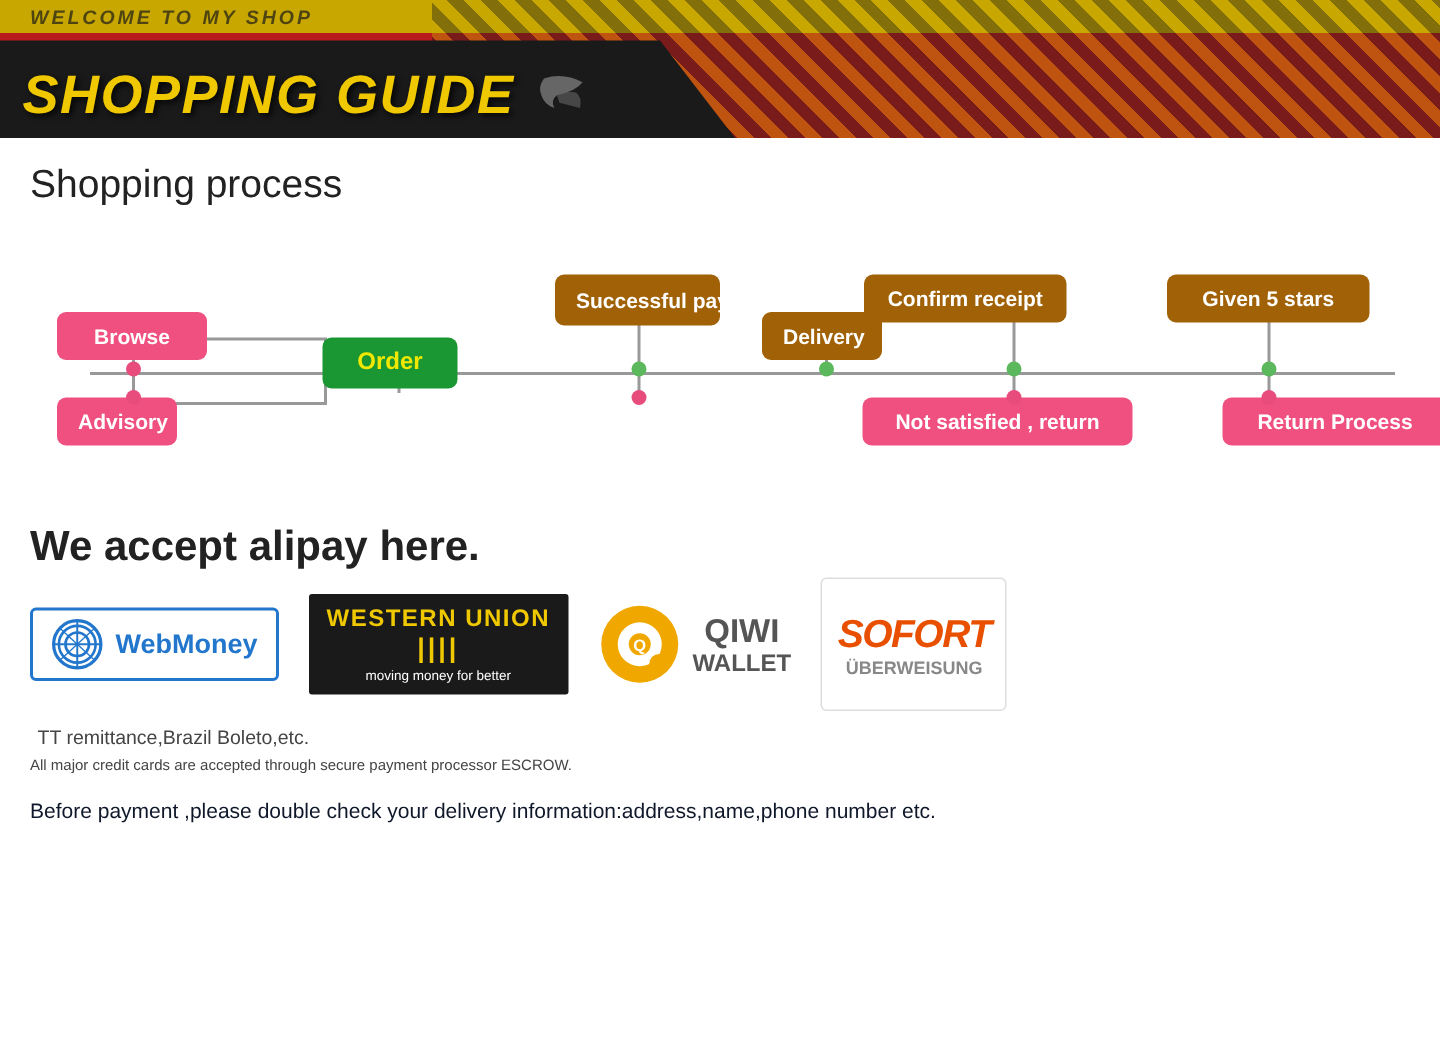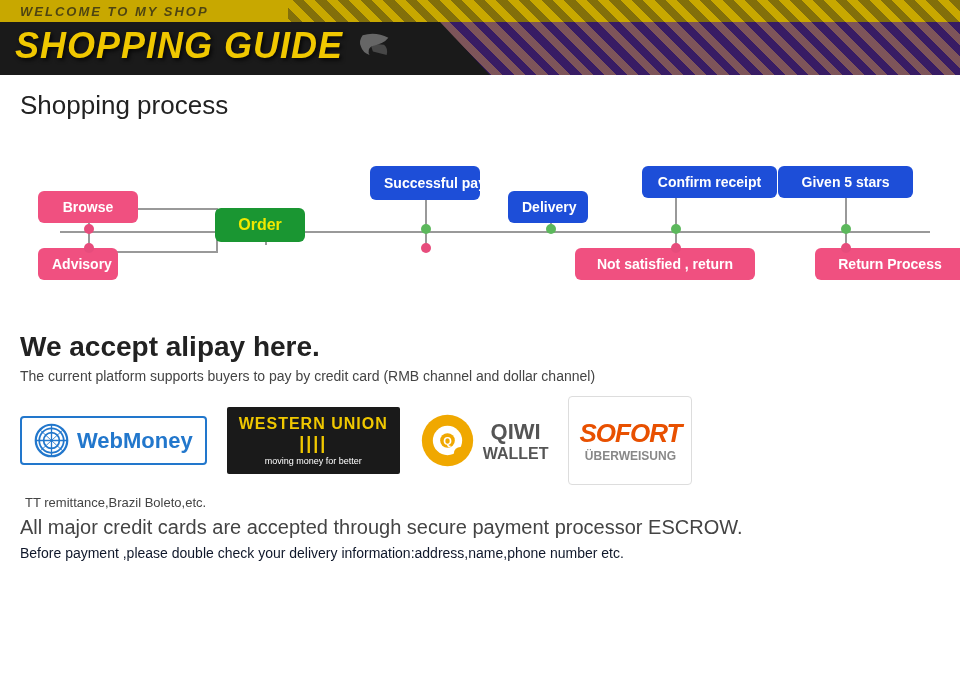--- a/index.html
+++ b/index.html
@@ -1,22 +1,22 @@
 <!DOCTYPE html>
 <html><head>
   <meta charset="utf-8">
   <style>
     * { margin: 0; padding: 0; box-sizing: border-box; }
     body { width: 960px; height: 692px; font-family: Arial, sans-serif; background: #fff; overflow: hidden; }
 
     
     .header {
       width: 100%;
-      height: 75px;
-      background: #4c1d95;
+      height: 92px;
+      background: #b91c1c;
       position: relative;
       overflow: hidden;
       display: flex;
       align-items: center;
     }
     .header-bg-pattern {
       position: absolute;
       top: 0; right: 0; bottom: 0;
       width: 70%;
       background: repeating-linear-gradient(
@@ -110,21 +110,21 @@
       height: 10px;
       border-radius: 50%;
       background: #e74c7c;
       position: absolute;
     }
     .node-dot.green { background: #5cb85c; }
 
     
     .pink { background: #f05080; }
     
-    .green-box { background: #1d4ed8; text-align: center; }
+    .green-box { background: #a16207; text-align: center; }
     
     .outline-box {
       background: #fff;
       color: #555;
       border: 1px solid #ccc;
       font-size: 13px;
     }
     
     .dark-green { background: #1a9632; color: #f0e800; }
 
@@ -162,21 +162,21 @@
       border: 2px solid #2277cc;
       border-radius: 4px;
       padding: 5px 12px;
     }
     .webmoney-icon {
       width: 35px;
       height: 35px;
     }
     .webmoney-text {
       color: #2277cc;
-      font-size: 22px;
+      font-size: 18px;
       font-weight: bold;
     }
 
     
     .western-union-logo {
       background: #1a1a1a;
       padding: 8px 12px;
       border-radius: 2px;
       text-align: center;
     }
@@ -208,21 +208,21 @@
     .sofort-logo {
       background: #fff;
       border: 1px solid #ddd;
       padding: 21px 10px;
       border-radius: 4px;
     }
     .sofort-text .line1 { font-size: 22px; font-weight: 900; color: #e85000; display: block; font-style: italic; }
     .sofort-text .line2 { font-size: 11px; color: #888; display: block; text-align: center; }
 
     .payment-note { font-size: 13px; color: #444; margin-bottom: 6px; margin-left: 5px; }
-    .payment-body { font-size: 20px; color: #444; margin-bottom: 6px; }
+    .payment-body { font-size: 10px; color: #444; margin-bottom: 16px; }
     .payment-warning { font-size: 14px; color: #0f172a; }
   </style>
 </head>
 <body>
 
 <div class="header">
   <div class="header-yellow-bar">
     <span>WELCOME TO MY SHOP</span>
   </div>
   <div class="header-bg-pattern"></div>
@@ -294,21 +294,21 @@
 
 
     <div style="position:absolute; left:350px; top:30px;">
       <div class="node-box green-box" style="width:110px; line-height:1.3;">Successful payment</div>
     </div>
 
     <div style="position:absolute; left:488px; top:55px;">
       <div class="node-box green-box" style="width:80px;">Delivery</div>
     </div>
 
-    <div style="position:absolute; left:622px; top:30px;">
+    <div style="position:absolute; left:556px; top:30px;">
       <div class="node-box green-box" style="width:135px;">Confirm receipt</div>
     </div>
 
     <div style="position:absolute; left:555px; top:112px;">
       <div class="node-box pink" style="width:180px;">Not satisfied , return</div>
     </div>
 
     <div style="position:absolute; left:758px; top:30px;">
       <div class="node-box green-box" style="width:135px;">Given 5 stars</div>
     </div>
@@ -318,21 +318,20 @@
     </div>
 
     <div class="node-dot" style="left:64px; top:107px;"></div>
     <div class="node-dot" style="left:401px; top:107px;"></div>
     <div class="node-dot" style="left:651px; top:107px;"></div>
     <div class="node-dot" style="left:821px; top:107px;"></div>
   </div>
 
   <div class="payment-section">
     <h2 class="payment-title">We accept alipay here.</h2>
-    <p class="payment-desc">The current platform supports buyers to pay by credit card (RMB channel and dollar channel)</p>
 
     <div class="payment-logos">
 
       <div class="webmoney-logo">
         <svg class="webmoney-icon" viewBox="0 0 40 40">
           <circle cx="20" cy="20" r="18" fill="none" stroke="#2277cc" stroke-width="2.5"></circle>
           <circle cx="20" cy="20" r="14" fill="none" stroke="#2277cc" stroke-width="2"></circle>
           <circle cx="20" cy="20" r="9" fill="none" stroke="#2277cc" stroke-width="2"></circle>
           <line x1="2" y1="20" x2="38" y2="20" stroke="#2277cc" stroke-width="1.5"></line>
           <line x1="20" y1="2" x2="20" y2="38" stroke="#2277cc" stroke-width="1.5"></line>

